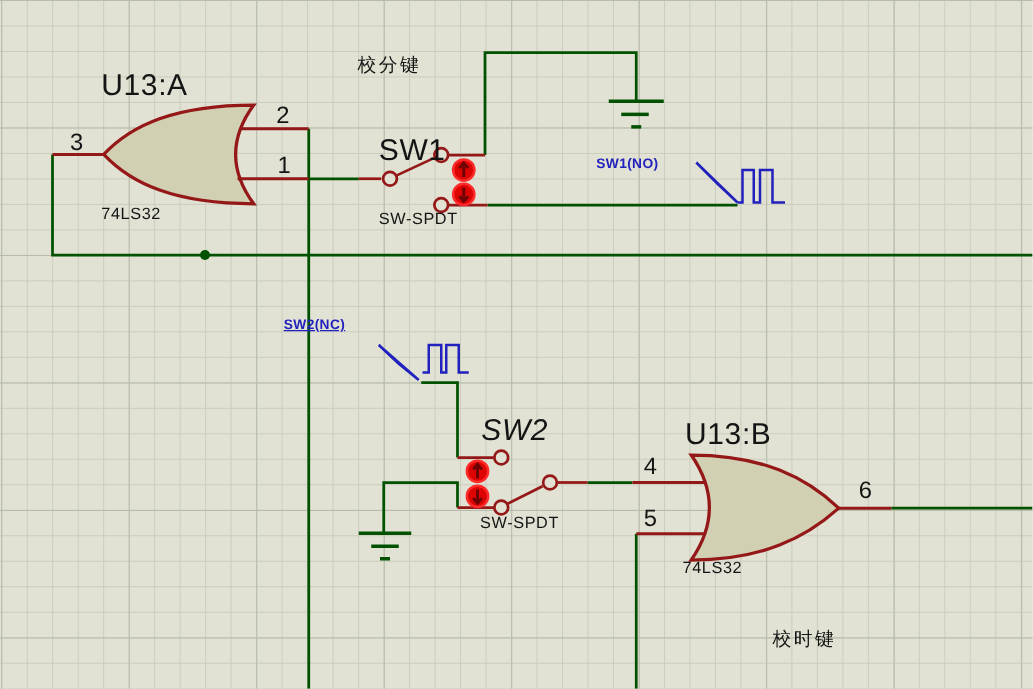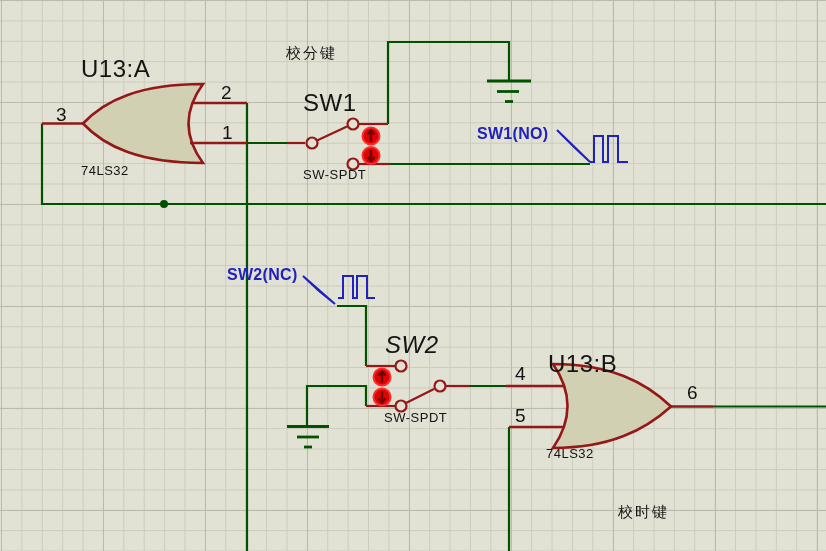--- a/index.html
+++ b/index.html
@@ -20,21 +20,21 @@
   }
   svg.schem{position:absolute;left:0;top:0;}
   .label{
     position:absolute;line-height:1;white-space:nowrap;color:#141414;
     letter-spacing:0.5px;
   }
   .ref{font-size:24px;}
   .part{font-size:13px;}
   .pin{font-size:19px;}
   .cjk{font-size:15px;letter-spacing:2px;}
-  .probe-label{font-size:16px;font-weight:700;color:#2121bd;letter-spacing:0.3px;}
+  .probe-label{font-size:11px;font-weight:700;color:#2121bd;letter-spacing:0.3px;}
 </style>
 </head>
 <body>
 
 <div id="canvas">
 
   <svg class="schem" width="826" height="551" viewBox="0 0 826 551">
 
     <g stroke="#005200" stroke-width="2.2" fill="none">
       <path d="M42,123.5 L42,204 L826,204"></path>
@@ -134,31 +134,31 @@
       <path d="M338,298 L343,298 L343,276 L353,276 L353,298 L357,298 L357,276 L367,276 L367,298 L375,298"></path>
     </g>
   </svg>
 
   <div class="label ref" style="left:81px;top:57px;">U13:A</div>
   <div class="label part" style="left:81px;top:164px;">74LS32</div>
   <div class="label pin" style="left:56px;top:105px;">3</div>
   <div class="label pin" style="left:221px;top:83px;">2</div>
   <div class="label pin" style="left:222px;top:123px;">1</div>
 
-  <div class="label ref" style="left:303px;top:91px;text-align:center;">SW1</div>
+  <div class="label ref" style="left:303px;top:109px;text-align:center;">SW1</div>
   <div class="label part" style="left:303px;top:168px;">SW-SPDT</div>
 
   <div class="label cjk" style="left:286px;top:45px;">校分键</div>
   <div class="label cjk" style="left:618px;top:504px;">校时键</div>
 
   <div class="label probe-label" style="left:477px;top:126px;">SW1(NO)</div>
-  <div class="label probe-label" style="left:227px;top:267px;">SW2(NC)</div>
+  <div class="label probe-label" style="left:227px;top:255px;text-decoration:underline;">SW2(NC)</div>
 
   <div class="label ref" style="left:385px;top:333px;font-style:italic;">SW2</div>
   <div class="label part" style="left:384px;top:411px;">SW-SPDT</div>
 
-  <div class="label ref" style="left:548px;top:352px;">U13:B</div>
+  <div class="label ref" style="left:548px;top:336px;">U13:B</div>
   <div class="label part" style="left:546px;top:447px;">74LS32</div>
   <div class="label pin" style="left:515px;top:364px;">4</div>
   <div class="label pin" style="left:515px;top:406px;">5</div>
   <div class="label pin" style="left:687px;top:383px;">6</div>
 
 </div>
 
 </body></html>

